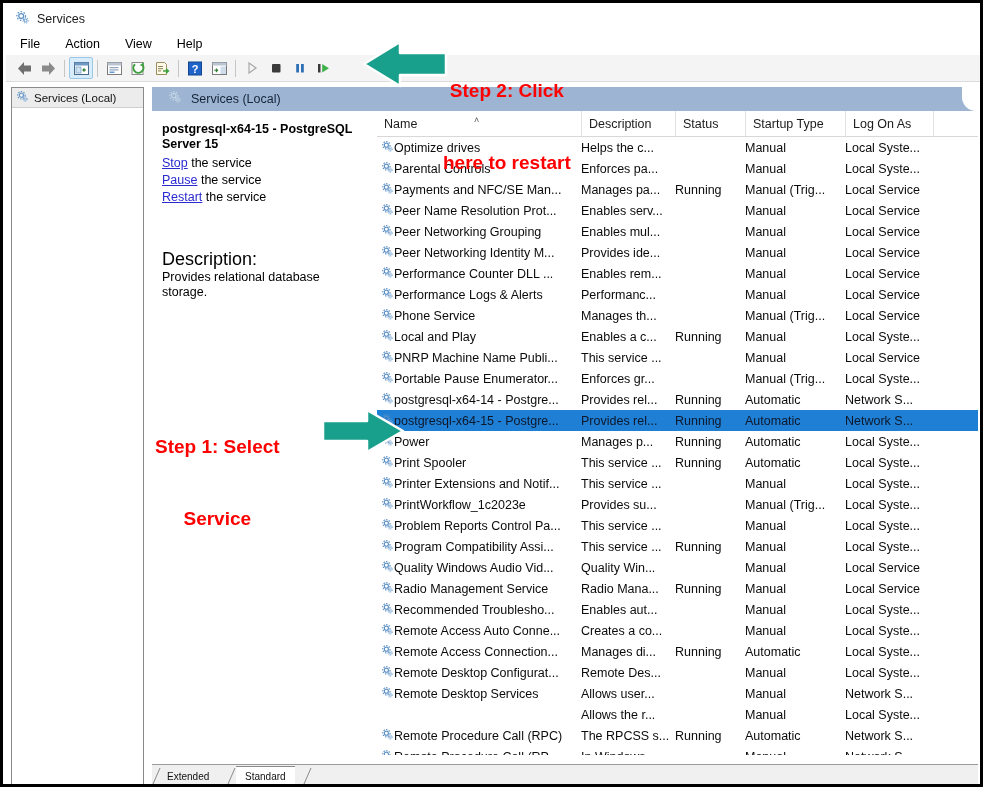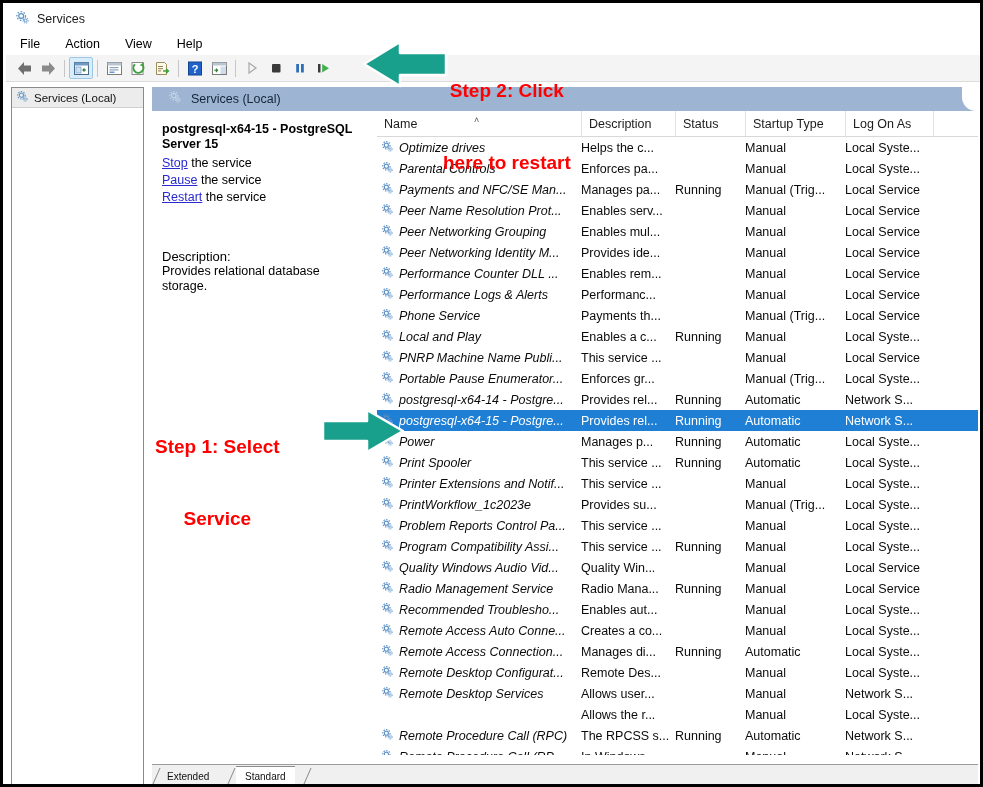--- a/index.html
+++ b/index.html
@@ -88,21 +88,21 @@
   
   #detail{
     position:absolute;left:0;top:24px;width:225px;height:641px;
     padding:11px 10px 0 10px;box-sizing:border-box;
     background:#ffffff;
   }
   #detail .d-title{font-size:12.5px;font-weight:bold;color:#000;line-height:15px;}
   #detail .d-links{margin-top:3px;}
   #detail .d-link-row{font-size:12.5px;color:#000;line-height:17px;}
   #detail .d-link{color:#2a2ad0;text-decoration:underline;cursor:pointer;}
-  #detail .d-desc-head{margin-top:43px;font-size:13px;color:#000;}
+  #detail .d-desc-head{margin-top:43px;font-size:18px;color:#000;}
   #detail .d-desc{font-size:12.5px;color:#000;line-height:15px;}
   
   #listwrap{
     position:absolute;left:225px;top:24px;width:601px;height:665px;
     background:#ffffff;
     overflow:hidden;
   }
   #list-header{
     position:absolute;left:0;top:0;width:601px;height:25px;
     background:#ffffff;border-bottom:1px solid #d8d8d8;
@@ -117,27 +117,27 @@
   #list-header .sort-caret{
     position:absolute;left:97px;top:4px;font-size:9px;color:#5a5a5a;
   }
   #rows{
     position:absolute;left:0;top:26px;width:601px;height:610px;
   }
   .row{
     position:relative;height:21px;width:601px;
     font-size:12.5px;color:#0b0b0b;
   }
-  .row.selected{background:#1f7fd4;color:#ffffff;}
+  .row.selected{background:#1f7fd4;color:#0f172a;}
   .row .c{
     position:absolute;top:0;height:21px;display:flex;align-items:center;
     white-space:nowrap;overflow:hidden;
   }
   .row .c-name{left:4px;width:196px;}
-  .row .c-name .nm{margin-left:5px;font-style:italic;}
+  .row .c-name .nm{}
   .row.selected .c-name .nm{background:#1f7fd4;}
   .row .c-desc{left:204px;width:92px;}
   .row .c-status{left:298px;width:66px;}
   .row .c-start{left:368px;width:96px;}
   .row .c-logon{left:468px;width:120px;}
   .row.clipped{height:9px;overflow:hidden;}
   
   #tabbar{
     position:absolute;left:146px;bottom:0;width:826px;height:22px;
     background:#f0f0f0;border-top:1px solid #9a9a9a;
@@ -501,21 +501,21 @@
                         <circle cx="6.6" cy="6.4" r="2.5"></circle>
                         <circle cx="6.6" cy="6.4" r="4.5" stroke-dasharray="1.7 1.7"></circle>
                       </g>
                       <g fill="none" stroke="#7aa8d4" stroke-width="1.1">
                         <circle cx="11.3" cy="11.2" r="1.4"></circle>
                         <circle cx="11.3" cy="11.2" r="2.7" stroke-dasharray="1.2 1.2"></circle>
                       </g>
                     </svg></span>
                   <span class="nm">Phone Service</span>
                 </div>
-                <div class="c c-desc">Payments th...</div>
+                <div class="c c-desc">Manages th...</div>
                 <div class="c c-status"></div>
                 <div class="c c-start">Manual (Trig...</div>
                 <div class="c c-logon">Local Service</div>
               </div>
               <div class="row">
                 <div class="c c-name">
                   <span class="svc-ico"><svg width="13" height="13" viewBox="0 0 16 16">
                       <g fill="none" stroke="#5b8fc4" stroke-width="1.4">
                         <circle cx="6.6" cy="6.4" r="2.5"></circle>
                         <circle cx="6.6" cy="6.4" r="4.5" stroke-dasharray="1.7 1.7"></circle>

